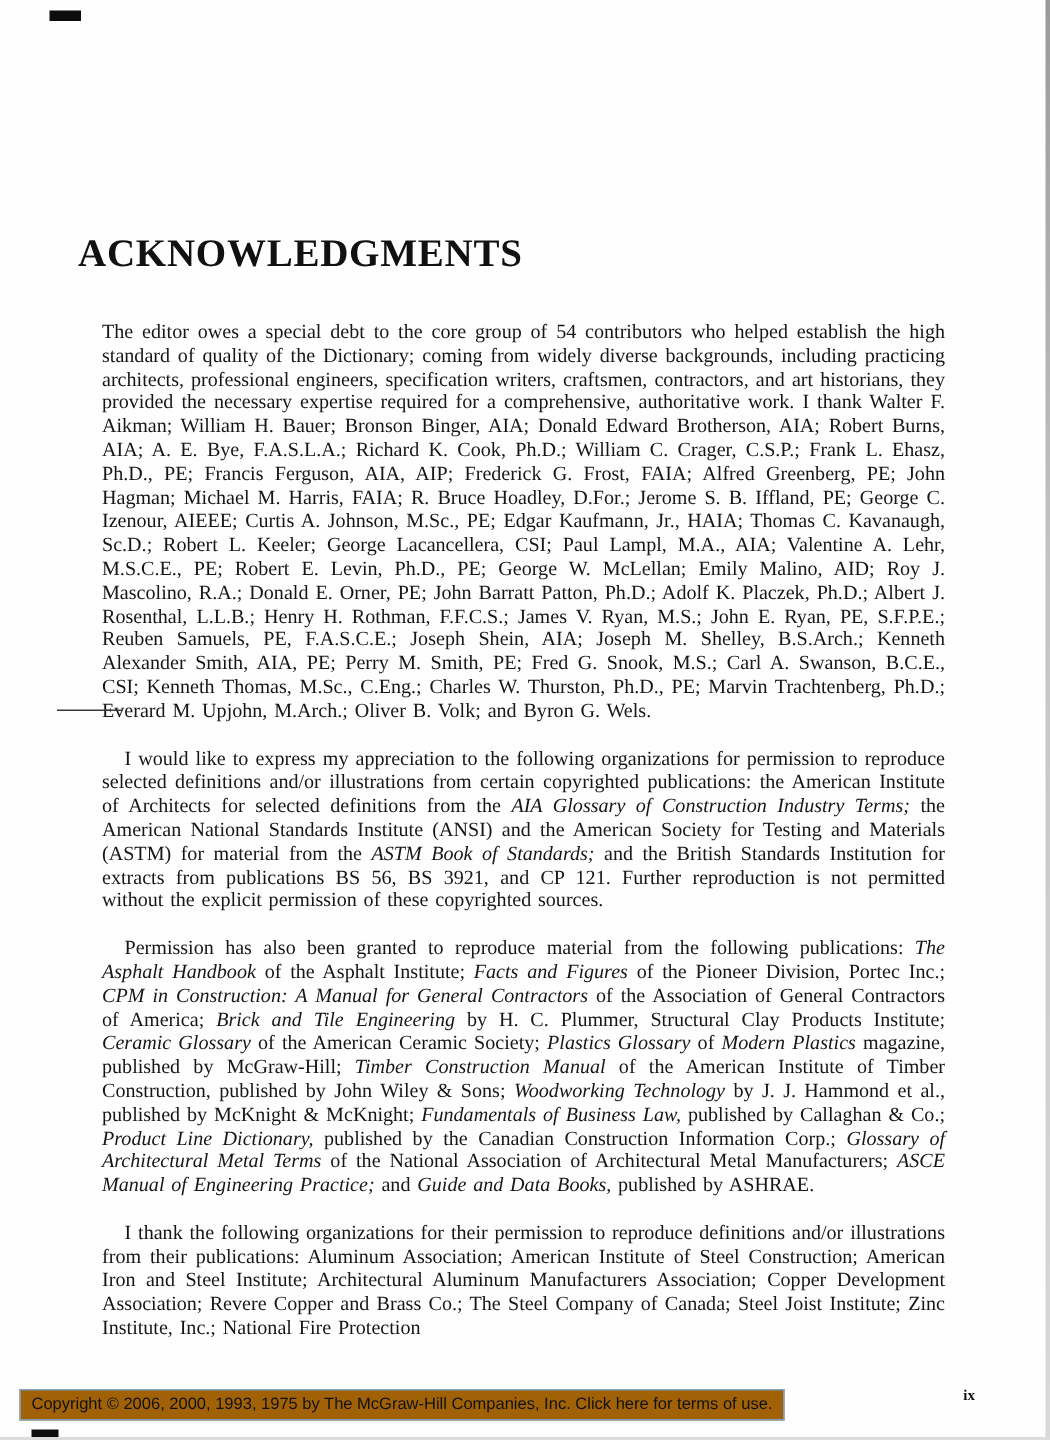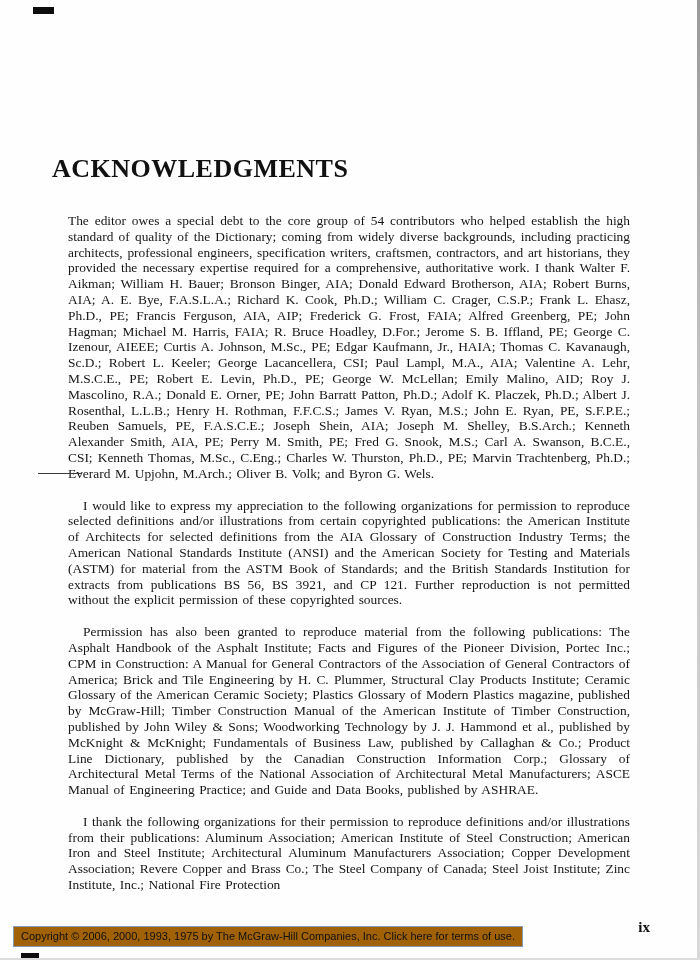--- a/index.html
+++ b/index.html
@@ -39,24 +39,24 @@
     color: #111;
   }
   .textblock {
     position: absolute; left: 52px; right: 54px; top: 197px;
     font-size: 13.4px; line-height: 15.8px;
     text-align: justify; word-spacing: 1.2px;
     color: #161616;
   }
   .textblock p { margin: 16px; }
   .textblock p.indent { text-indent: 15px; }
-  .textblock .it { }
+  .textblock .it { font-style: italic; }
   .page-number {
     position: absolute; right: 50px; bottom: 24px;
-    font-size: 15px; font-weight: bold; color: #111;
+    font-size: 10px; font-weight: bold; color: #111;
   }
   .footer-bar {
     position: absolute; left: 13px; bottom: 13px;
     border: 1px solid #7f9db9;
     background: #a16207;
     padding: 3px 7px 4px 7px;
     font-family: "Liberation Sans", sans-serif;
     font-size: 11px; color: #111;
     white-space: nowrap;
   }

